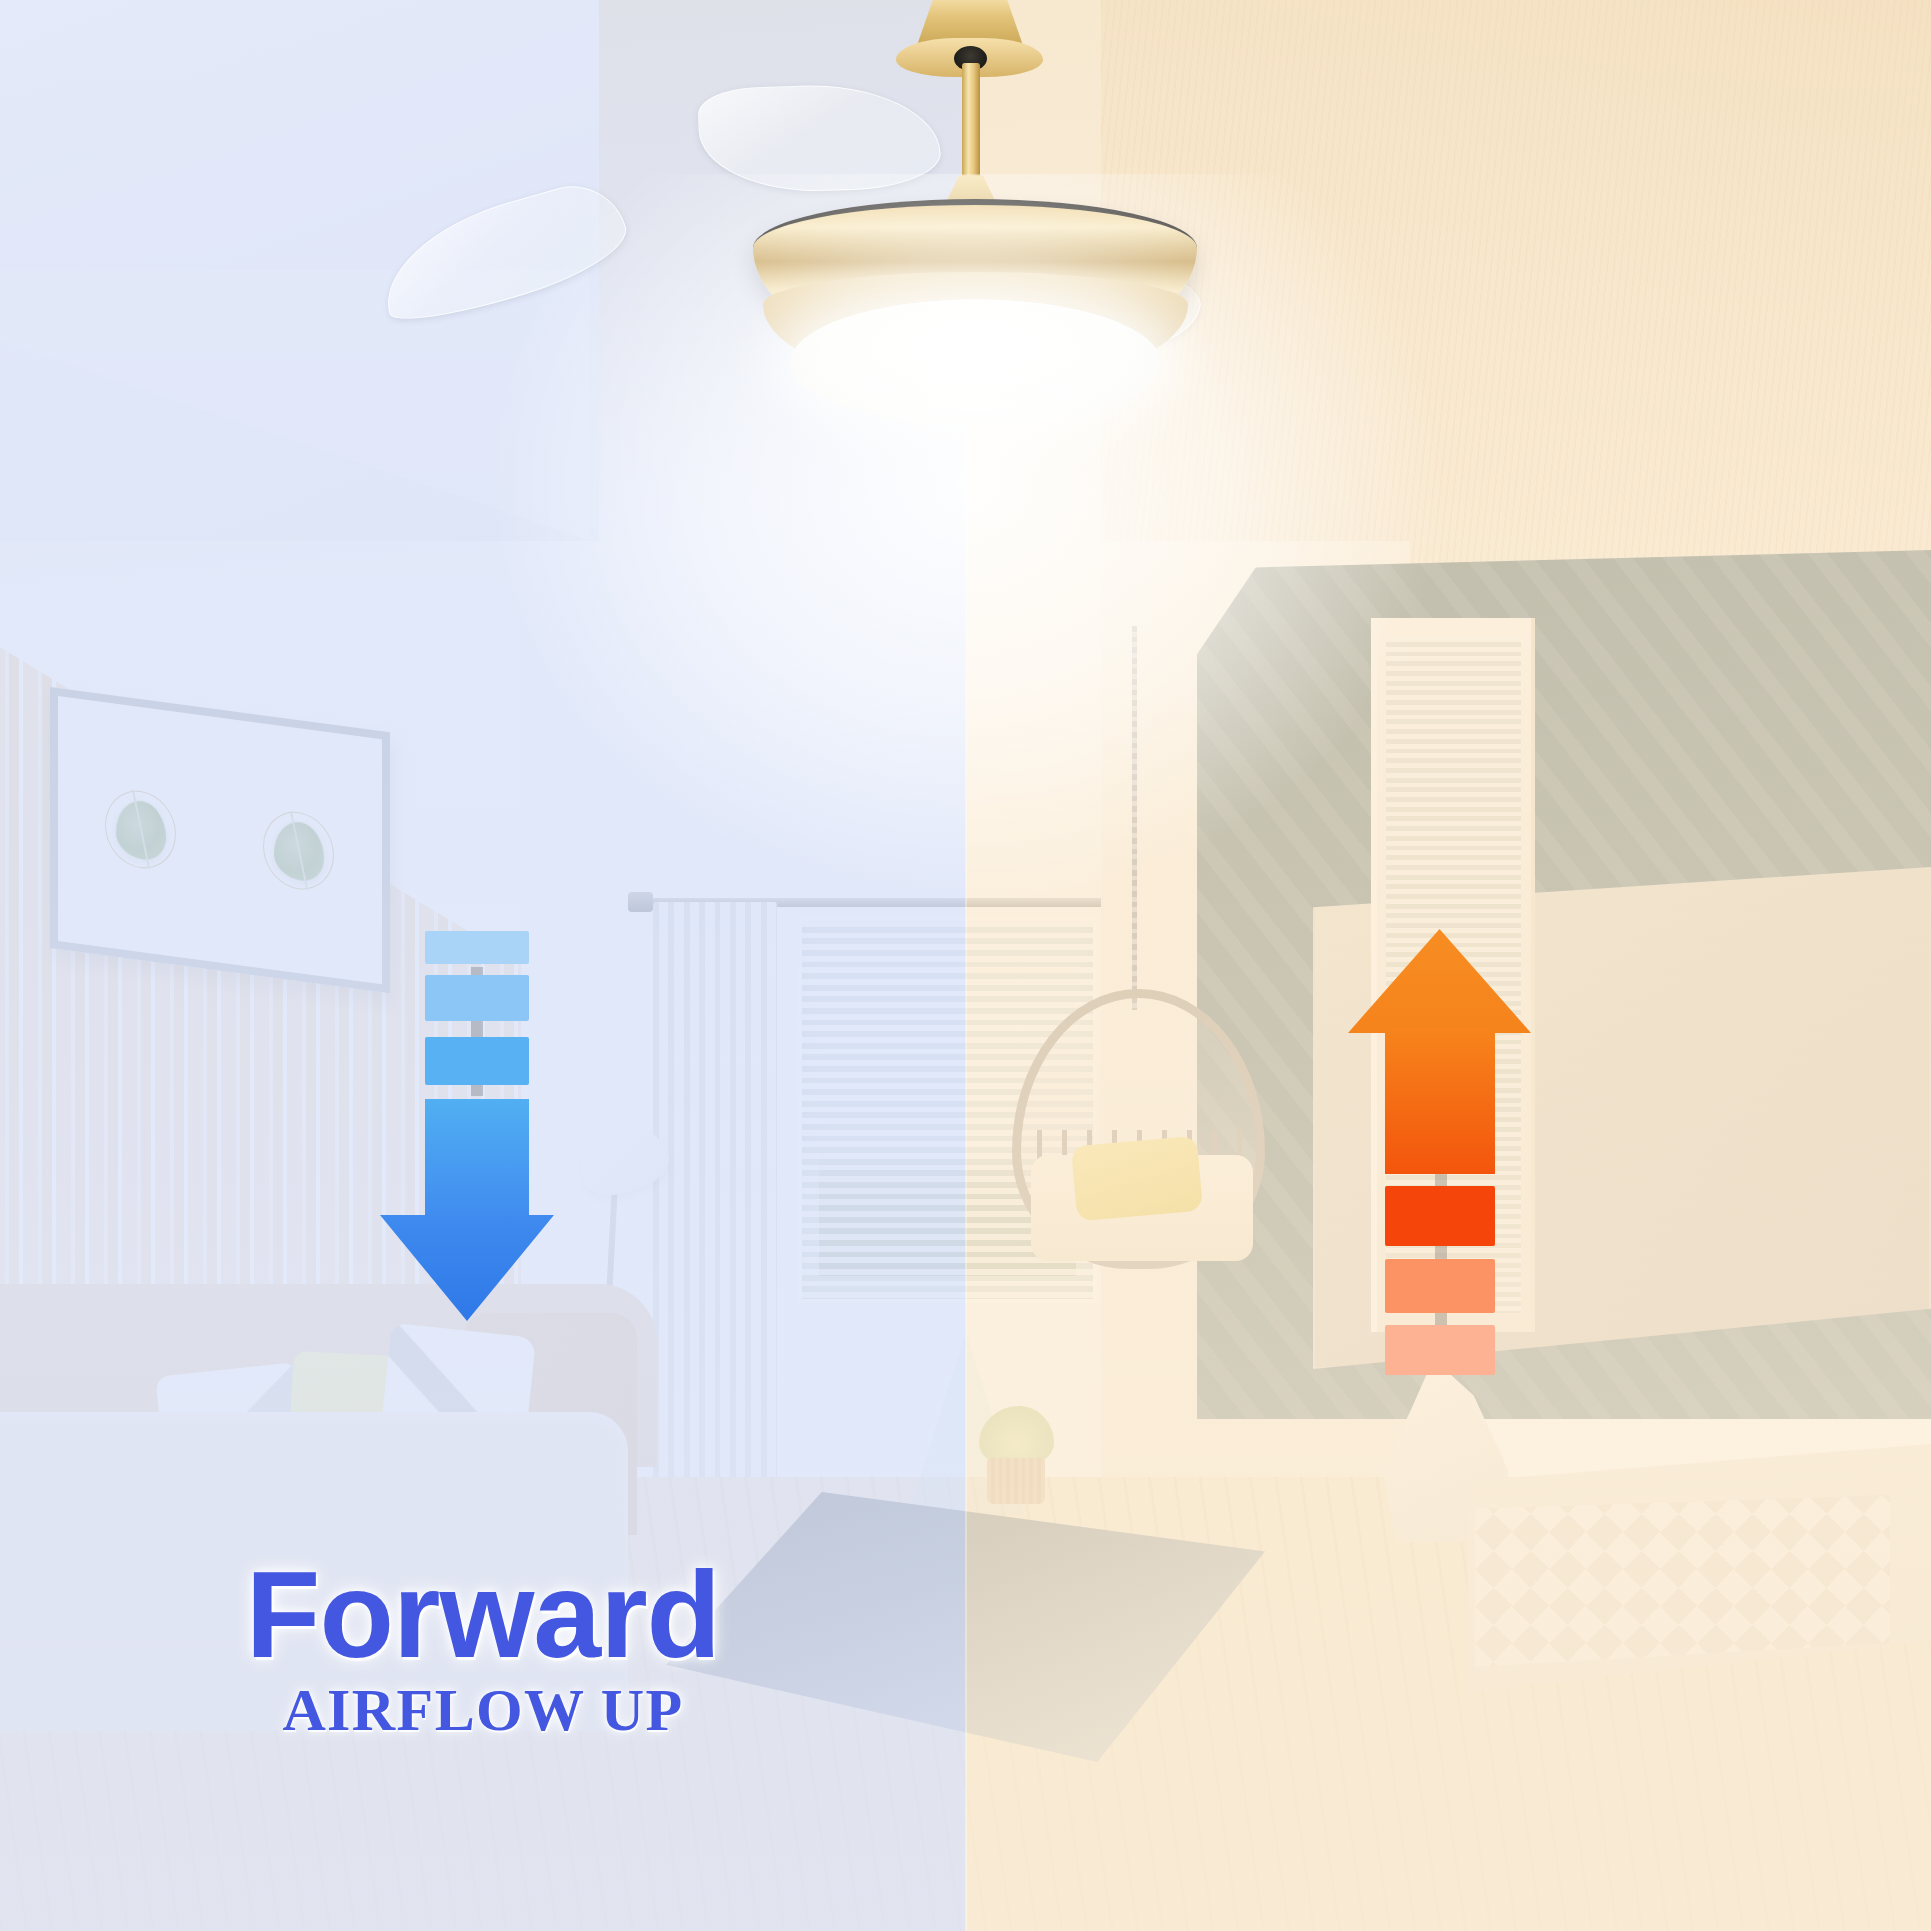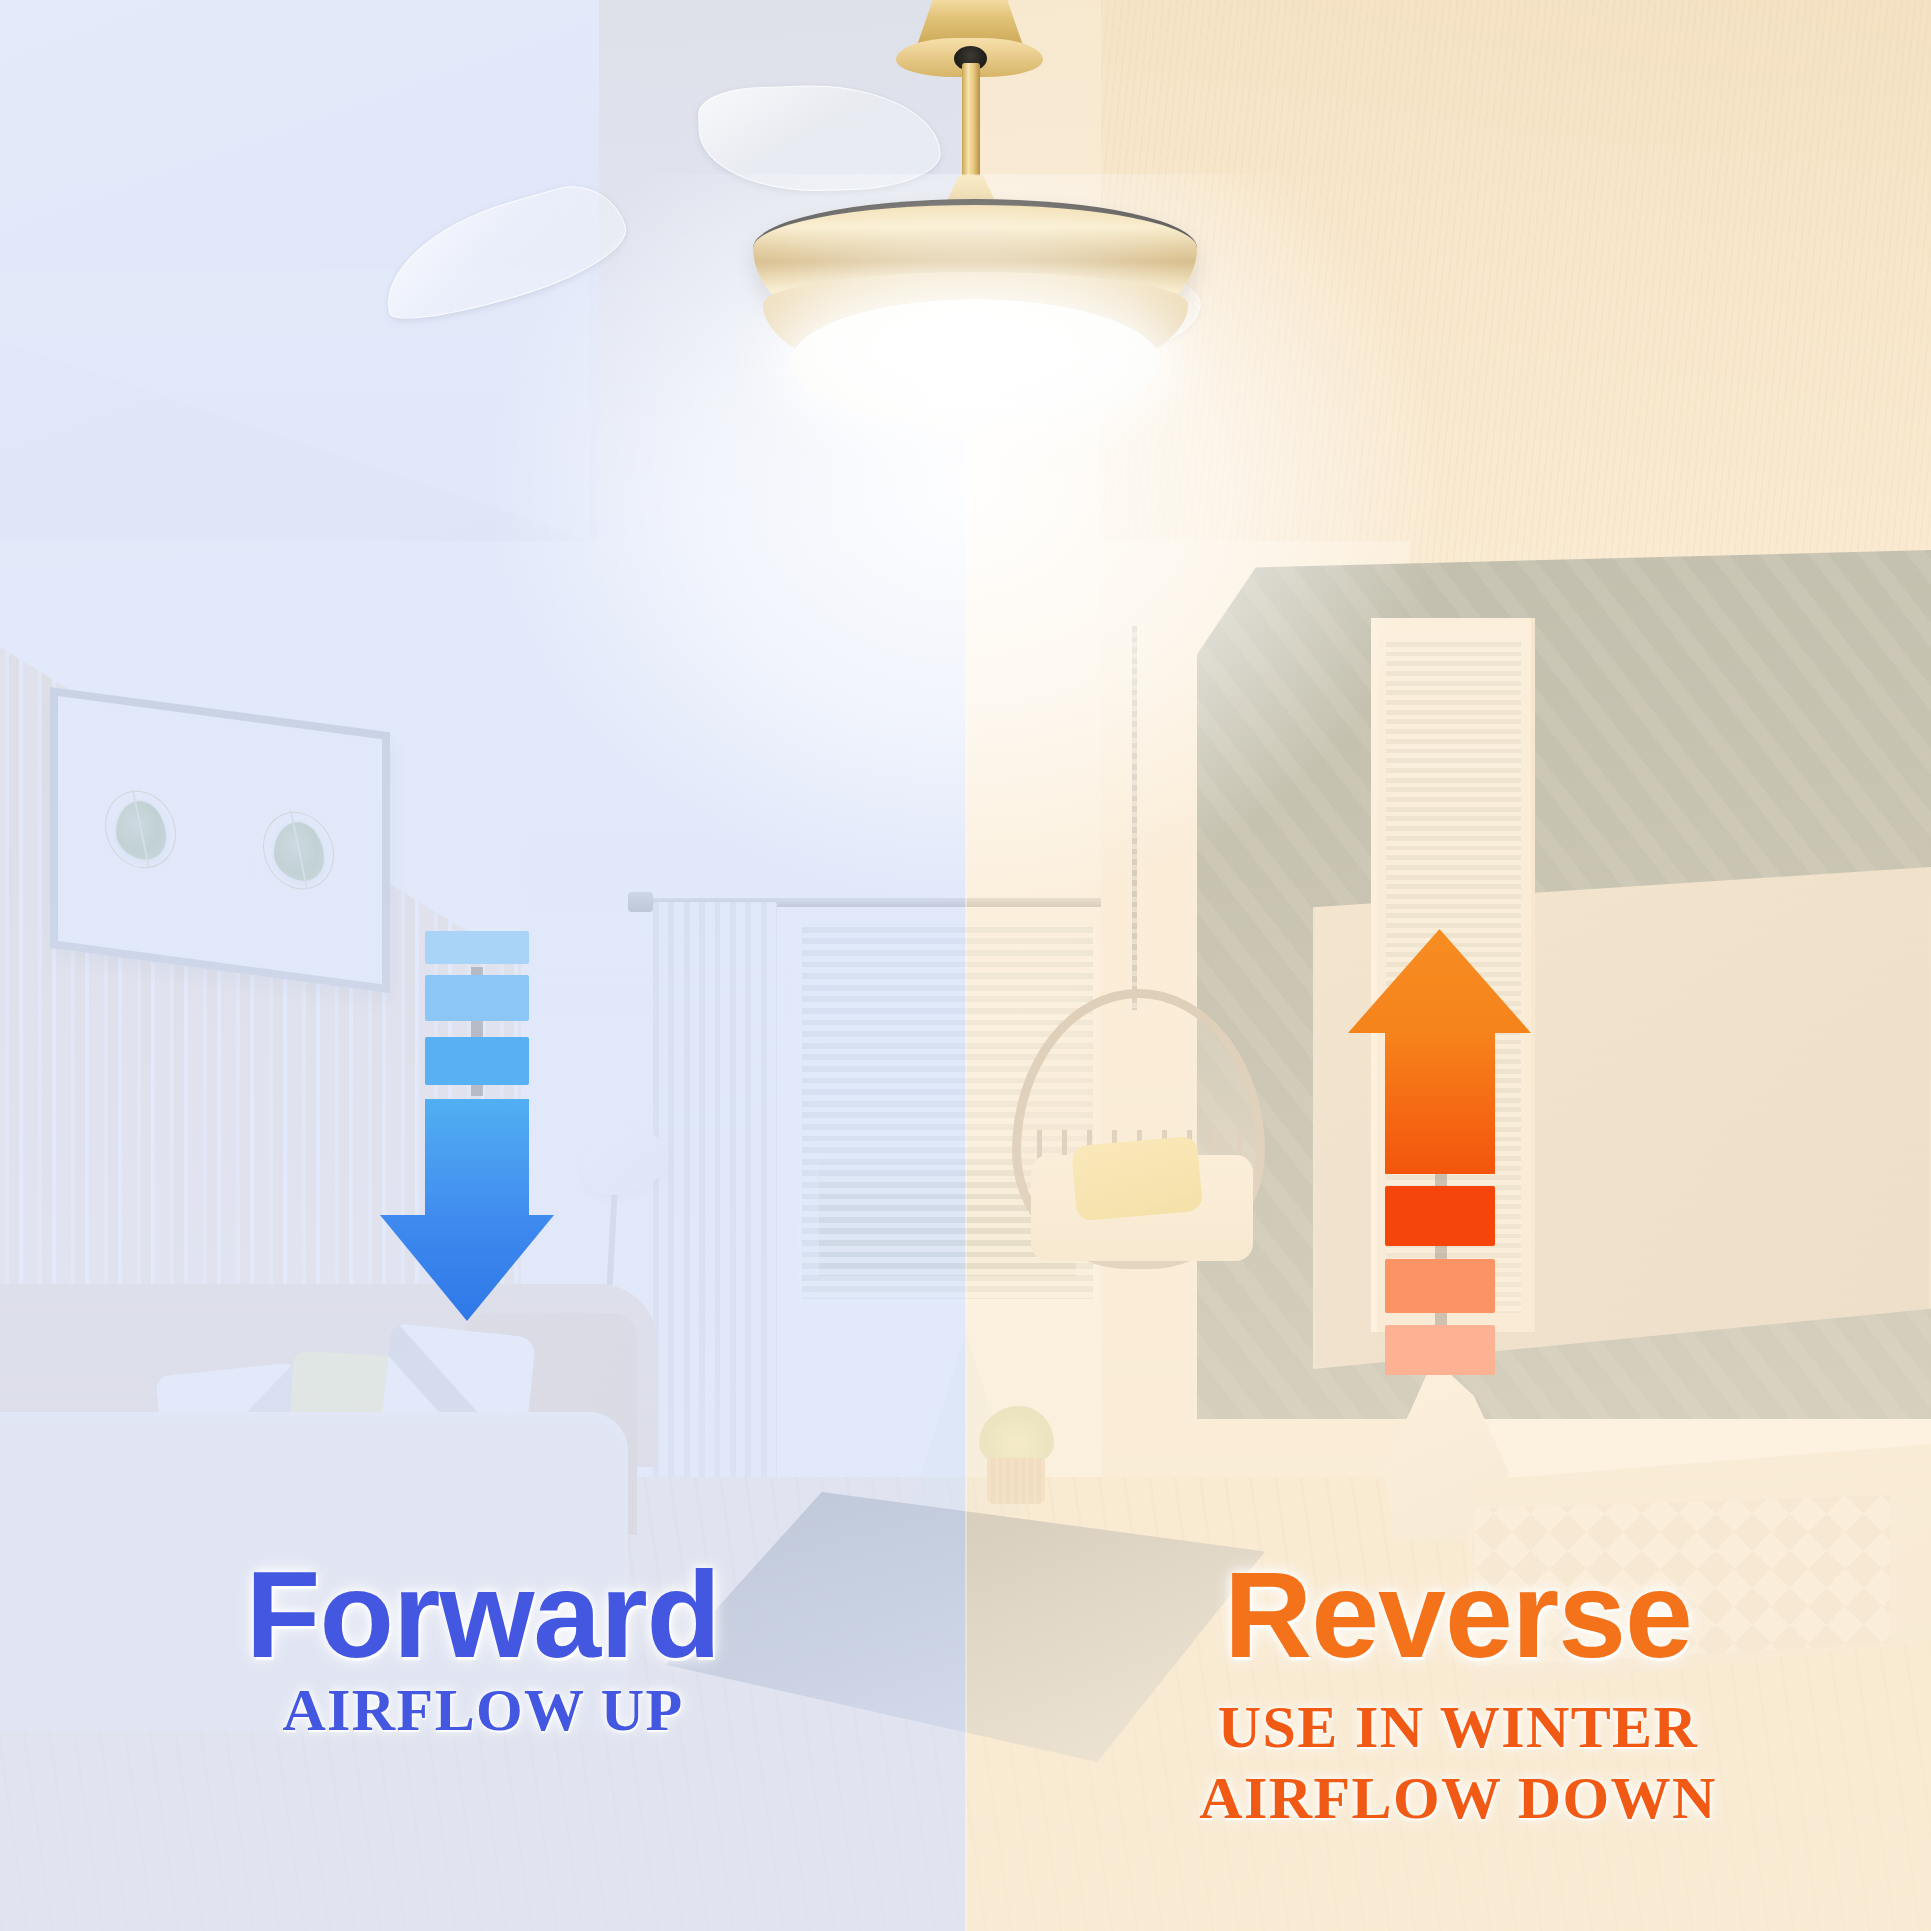--- a/index.html
+++ b/index.html
@@ -494,20 +494,15 @@
     <div class="ao-seg ao-1"></div>
     <div class="ao-seg ao-2"></div>
     <div class="ao-seg ao-3"></div>
   </div>
 
   <div class="label" id="label-left">
     <div class="big">Forward</div>
     <div class="sub" style="margin-top:0">AIRFLOW UP</div>
   </div>
 
-  <div class="label" id="label-right">
-    <div class="big">Reverse</div>
-    <div class="sub">USE IN WINTER</div>
-    <div class="sub" style="margin-top:1.9px">AIRFLOW DOWN</div>
-  </div>
 
 </div>
 
 
 </body></html>

